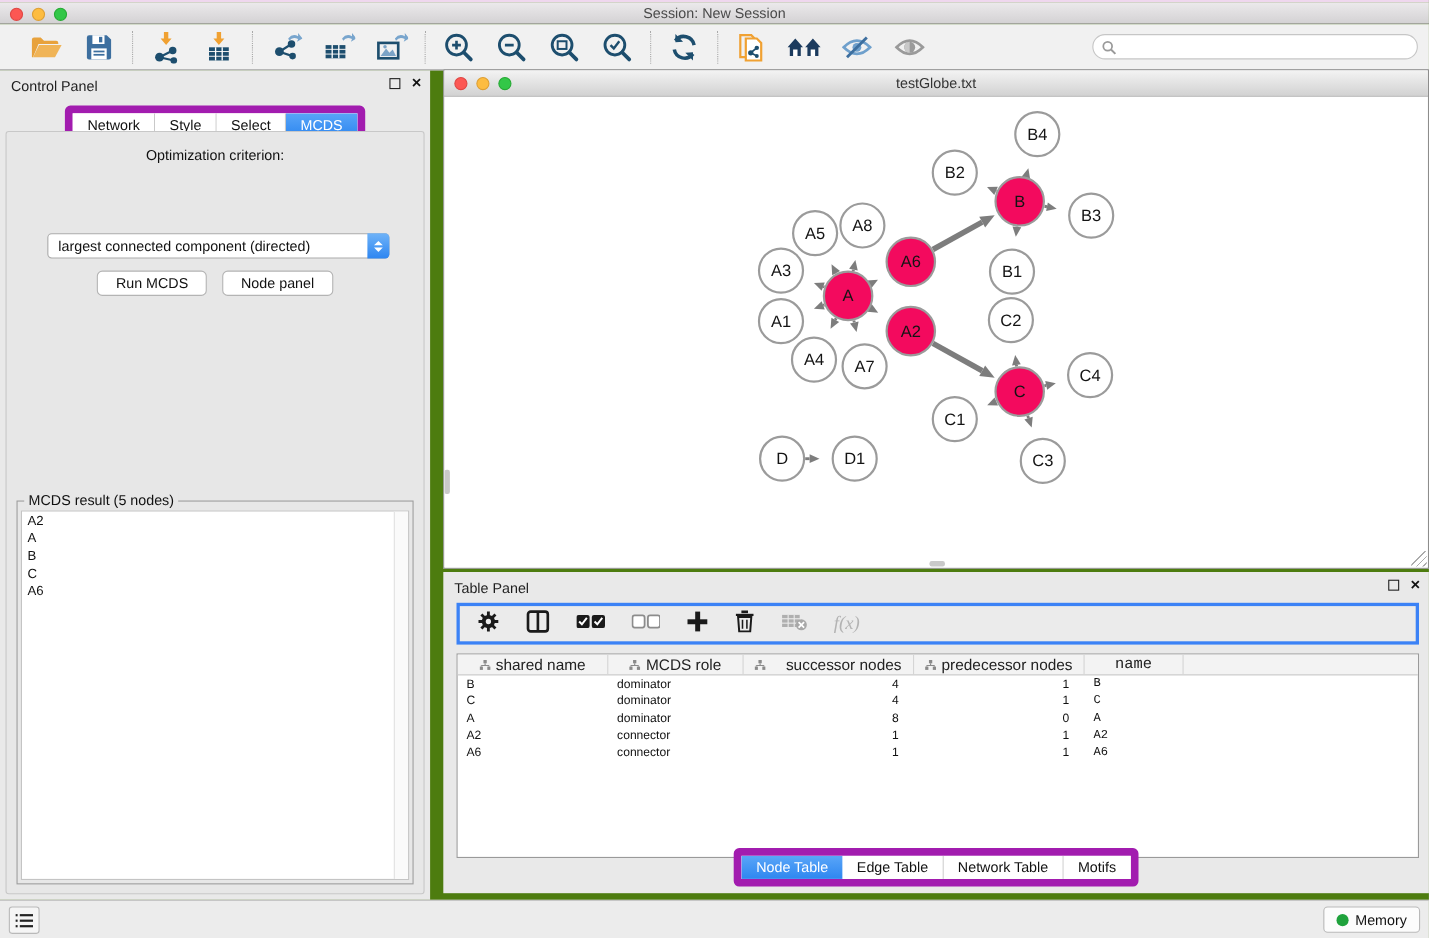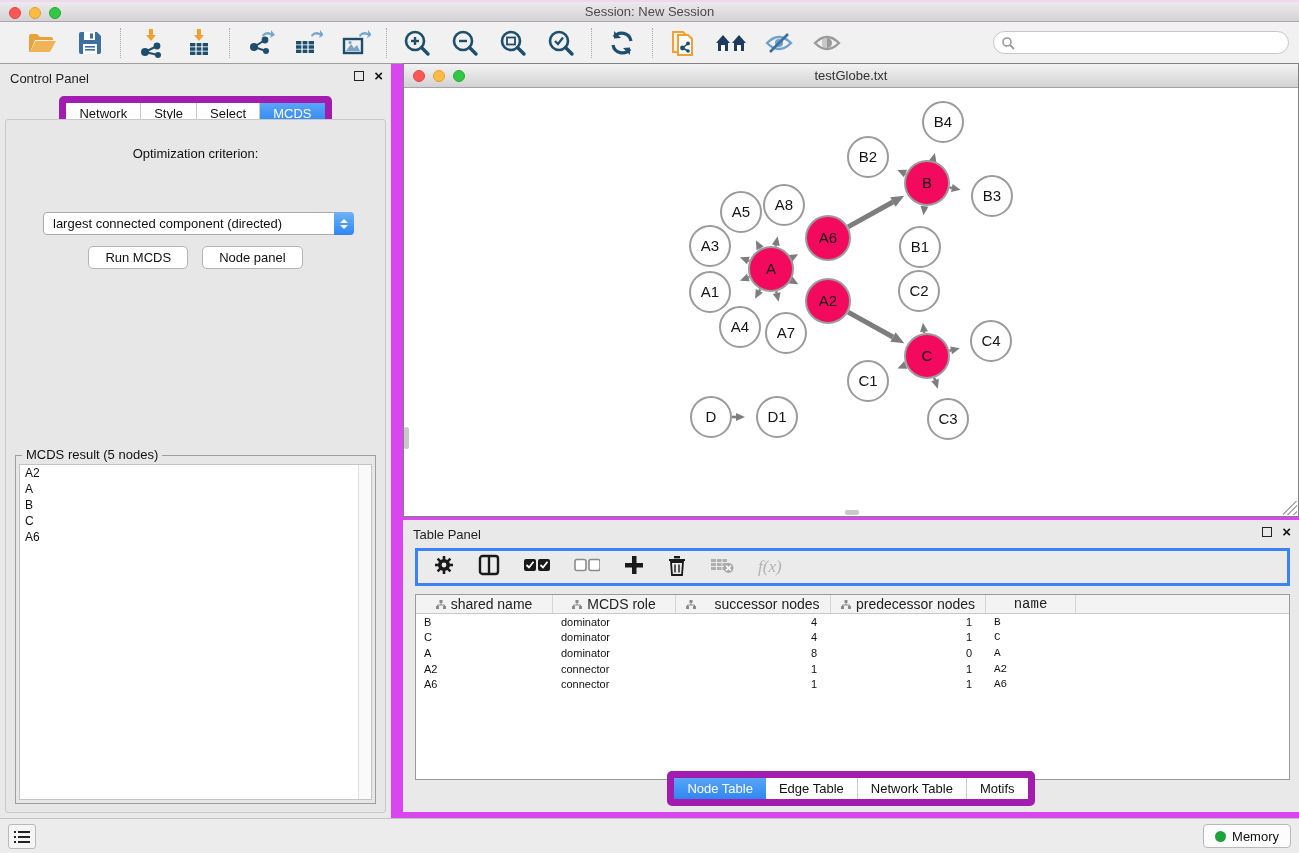--- a/index.html
+++ b/index.html
@@ -1,18 +1,18 @@
 <!DOCTYPE html>
 <html><head>
 <meta charset="utf-8">
 <style>
   * { box-sizing: border-box; margin: 0; padding: 0; }
   html,body { width:1299px; height:853px; }
   body { font-family: "Liberation Sans", sans-serif; background:#E9E9E9; position:relative; overflow:hidden; }
-  #app { position:absolute; inset:0; width:1299px; height:853px; background:#d946ef; }
+  #app { position:absolute; inset:0; width:1299px; height:853px; background:#4d7c0f; }
 
   
   #titlebar { position:absolute; left:0; top:0; width:1299px; height:22px;
     background:linear-gradient(#ECEAEC,#D4D2D4); border-top:2px solid #EFD7EE; border-bottom:1px solid #ABA9AB;
     display:flex; align-items:center; justify-content:center; }
   .lights { position:absolute; left:9px; top:5px; display:flex; gap:8px; }
   .light { width:12px; height:12px; border-radius:50%; }
   .light.red { background:#FC5753; border:1px solid #DF4744; }
   .light.yellow { background:#FDBC40; border:1px solid #DE9F34; }
   .light.green { background:#33C748; border:1px solid #27AA35; }
@@ -36,21 +36,21 @@
 
   
   #control-panel { position:absolute; left:0; top:64px; width:391px; height:754px; background:#E9E9E9; }
   #cp-tabs { display:flex; justify-content:center; margin-top:4px; }
   .segmented { display:inline-flex; border:7px solid #a21caf; border-radius:5px; overflow:hidden; background:#fff; }
   .segment { padding:3px 13px; font-size:13px; color:#111; border-right:1px solid #C9C9C9; background:#fff; cursor:default; }
   .segment:last-child { border-right:none; }
   .segment.active { background:linear-gradient(#59A5F8,#2E87F0); color:#fff; border-right:none; }
   #cp-content { position:absolute; left:5px; right:5px; top:55px; bottom:5px; background:#E7E7E7;
     border:1px solid #C8C8C8; border-radius:3px; }
-  #opt-label { text-align:center; margin-top:26px; font-size:13px; color:#111; }
+  #opt-label { text-align:center; margin-top:13px; font-size:13px; color:#111; }
   #opt-select { position:absolute; left:37px; top:92px; width:311px; height:23px; background:#fff;
     border:1px solid #ABABAB; border-radius:4px; display:flex; align-items:center; }
   #opt-select .sel-text { flex:1; font-size:13px; padding-left:9px; color:#111; white-space:nowrap; }
   #opt-select .stepper { width:20px; height:23px; margin-right:-1px; border-radius:0 4px 4px 0;
     background:linear-gradient(#6FB3F8,#2E86F1); display:flex; flex-direction:column; align-items:center; justify-content:center; gap:2px; }
   .chev { width:0; height:0; border-left:4px solid transparent; border-right:4px solid transparent; }
   .chev.up { border-bottom:4px solid #fff; }
   .chev.down { border-top:4px solid #fff; }
   .cp-buttons { position:absolute; top:126px; left:0; right:0; display:flex; justify-content:center; gap:14px; }
   .mac-btn { background:#fff; border:1px solid #B4B4B4; border-radius:5px; height:23px; padding:0 16px;

